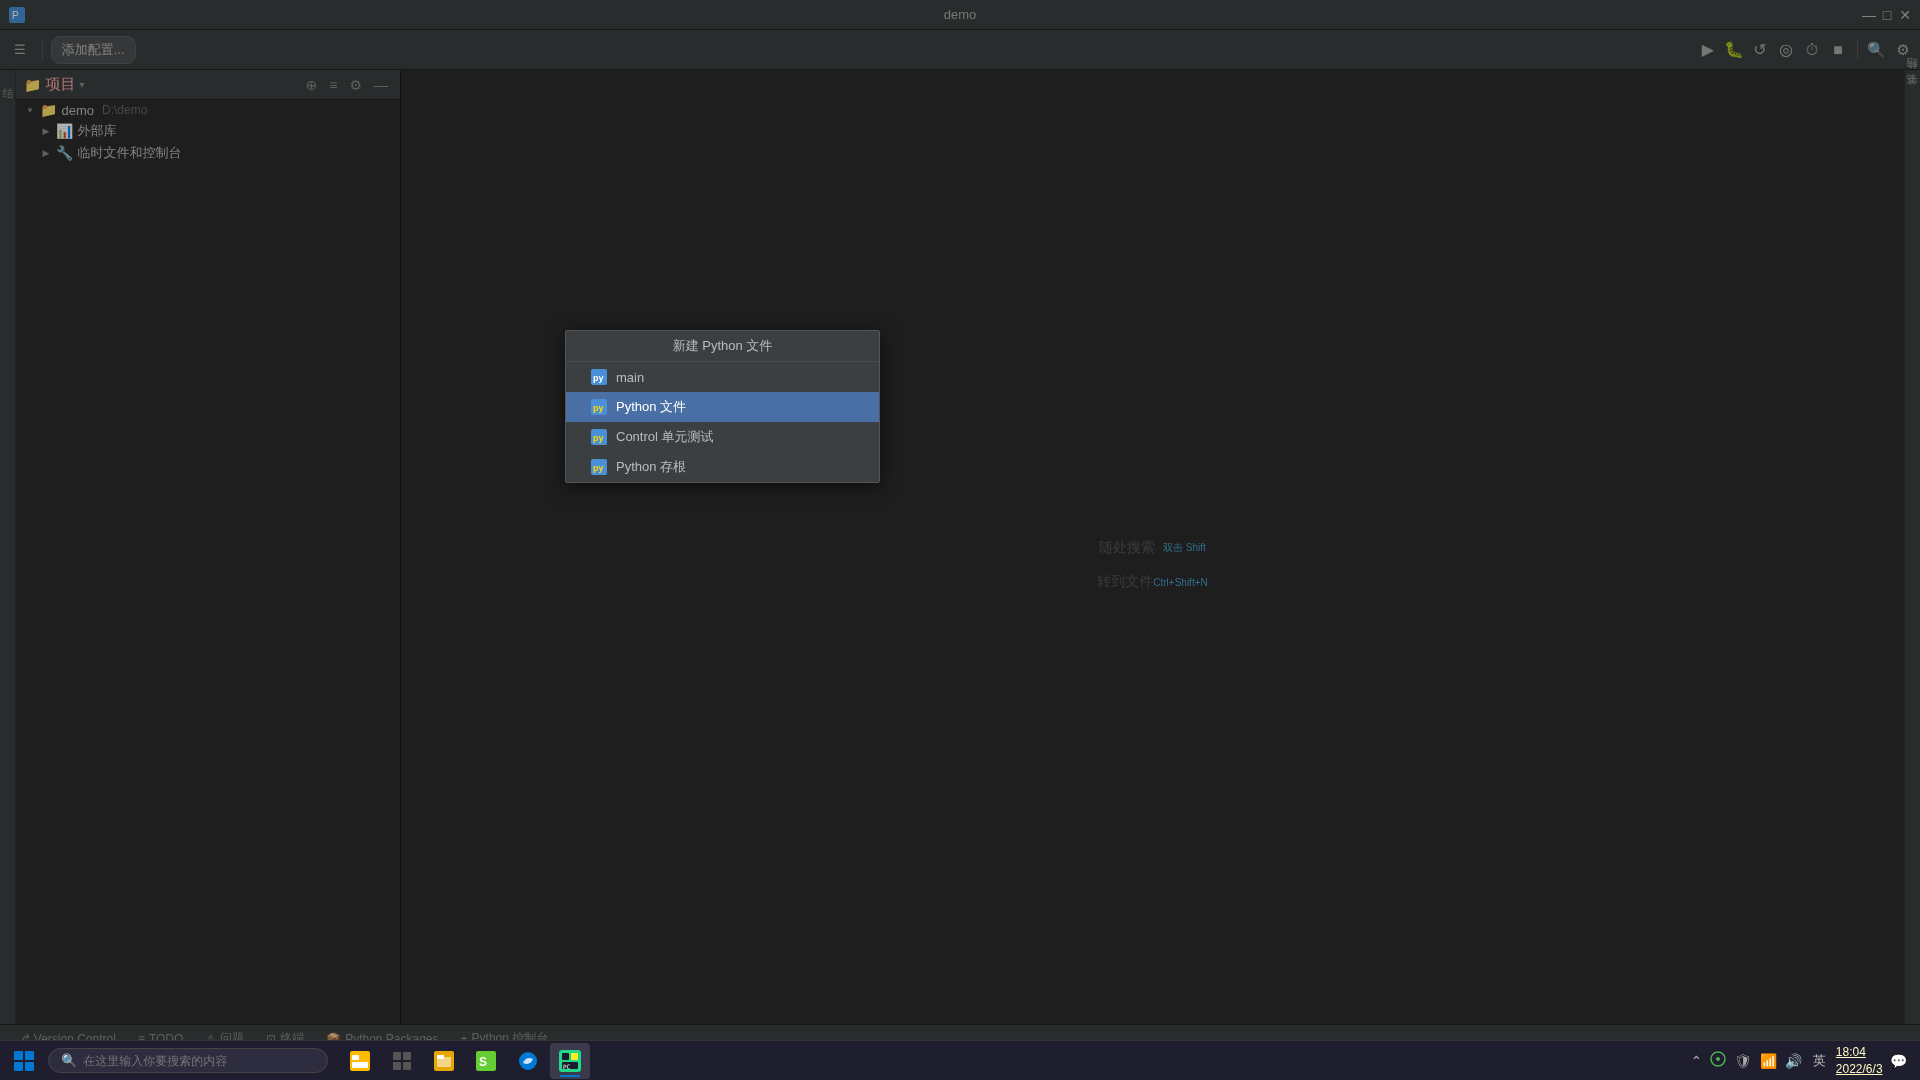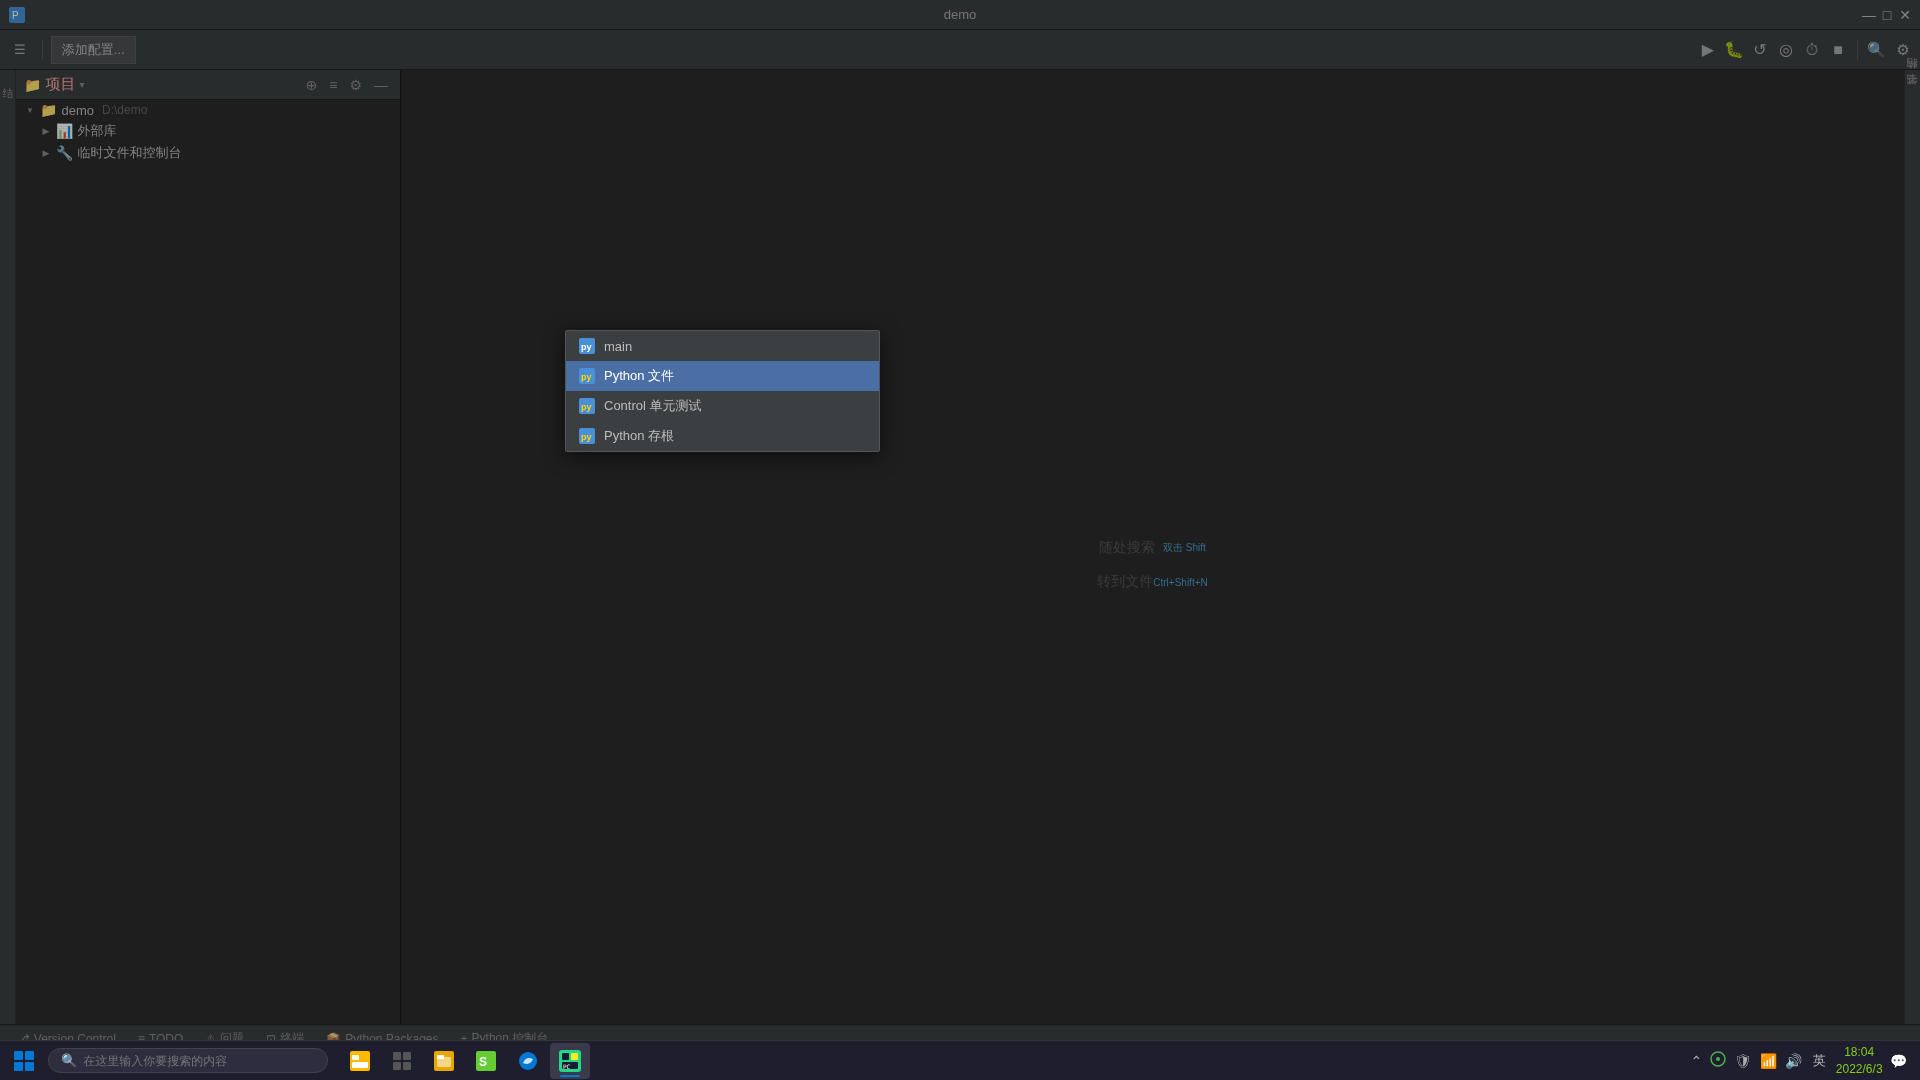--- a/index.html
+++ b/index.html
@@ -78,21 +78,21 @@
       border: none;
       color: #aaa;
       cursor: pointer;
       border-radius: 3px;
       font-size: 13px;
       display: flex; align-items: center; gap: 4px;
     }
     #toolbar .add-config-btn {
       background: #4c5052;
       border: 1px solid #5a5d5f;
-      border-radius: 0;
+      border-radius: 9px;
       padding: 4px 10px;
       color: #bbb;
       cursor: pointer;
       font-size: 13px;
       font-family: 'Microsoft YaHei', sans-serif;
     }
     #toolbar .toolbar-separator {
       width: 1px; height: 20px;
       background: #555;
       margin: 0 4px;
@@ -303,21 +303,21 @@
       text-align: center;
       padding: 6px 12px;
       font-size: 13px;
       color: #bbb;
       border-bottom: 1px solid #4a4a4a;
       background: #3c3f41;
     }
     .dialog-item {
       display: flex;
       align-items: center;
-      padding: 6px 12px;
+      padding: 6px 24px;
       gap: 8px;
       cursor: pointer;
       font-size: 13px;
       color: #bbb;
     }
     .dialog-item.selected {
       background: #4a6fa5;
       color: #fff;
     }
     .dialog-item .file-icon {
@@ -406,25 +406,26 @@
     }
     #taskbar .sys-tray {
       margin-left: auto;
       display: flex; align-items: center; gap: 8px;
       padding-right: 8px;
     }
     #taskbar .sys-tray-icon {
       cursor: pointer; color: #aaa; font-size: 14px;
     }
     #taskbar .clock {
-      text-align: center;
-      color: #84cc16;
+      text-align: left;
+      color: #fef9c3;
       font-size: 12px;
       cursor: pointer;
       line-height: 1.4;
+      text-decoration: underline;
     }
   </style>
 </head>
 <body>
 
 <div id="titlebar">
   <div class="app-icon">
     <svg width="16" height="16" viewBox="0 0 16 16">
       <rect width="16" height="16" rx="2" fill="#4a90d9"></rect>
       <text x="3" y="12" font-size="10" fill="white" font-family="sans-serif">P</text>
@@ -546,20 +547,21 @@
   </div>
   <div class="status-right">
     <span style="color:#4a9eca; cursor:pointer;">事件日志</span>
     <span style="cursor:pointer;">Python 3.10 (demo)</span>
   </div>
 </div>
 
 <div id="overlay"></div>
 
 <div id="new-file-dialog">
+  <div class="dialog-title">新建 Python 文件</div>
   <div class="dialog-item">
     <div class="file-icon">
       <svg width="16" height="16" viewBox="0 0 16 16">
         <rect width="16" height="16" rx="2" fill="#4a90d9"></rect>
         <text x="2" y="12" font-size="9" fill="white" font-family="sans-serif" font-weight="bold">py</text>
       </svg>
     </div>
     <span>main</span>
   </div>
   <div class="dialog-item selected">

